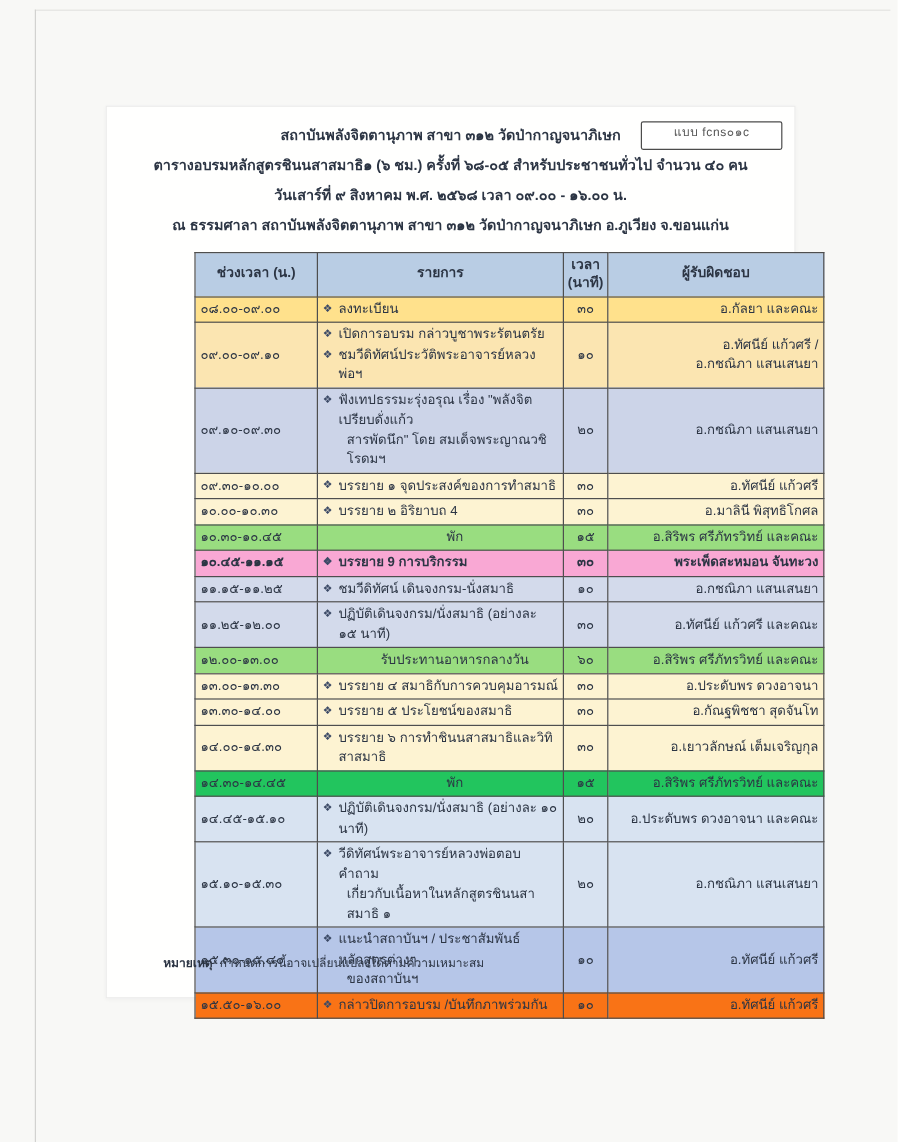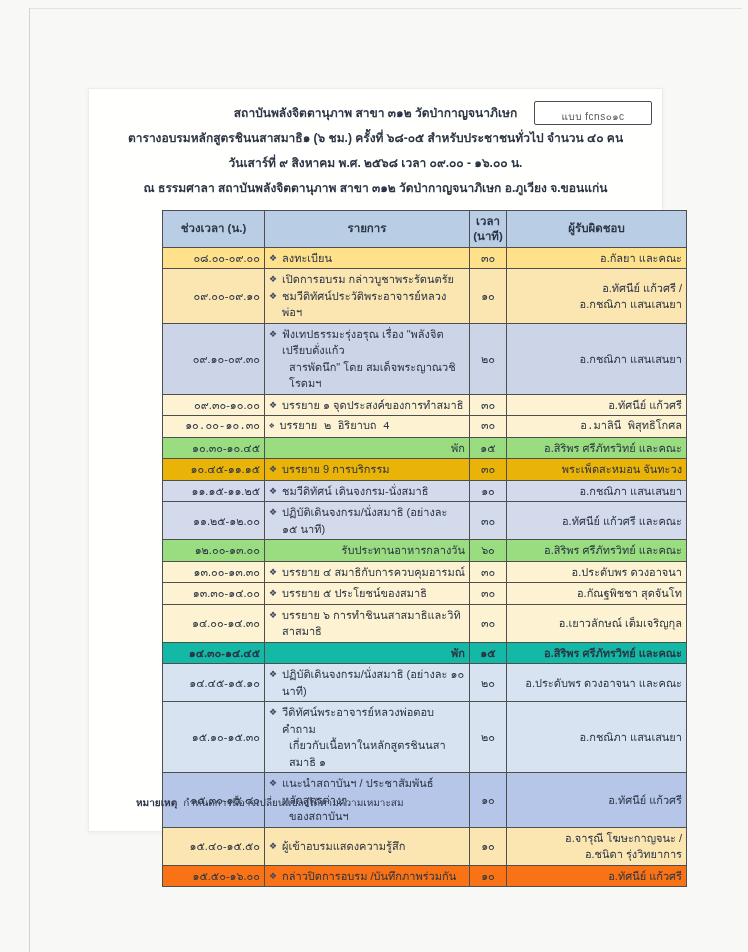--- a/index.html
+++ b/index.html
@@ -16,41 +16,41 @@
   .paper{
     position:absolute;left:88px;top:88px;width:573px;height:742px;
     background:#fffffe;border:1px solid #ececea;
     box-shadow:0 1px 4px rgba(0,0,0,0.05);
   }
   .titles{position:absolute;top:12px;left:0;width:100%;text-align:center;}
   .title-line{font-weight:bold;font-size:12px;line-height:25px;white-space:nowrap;}
   .form-box{
     position:absolute;top:12px;right:10px;width:116px;height:22px;
     border:1.5px solid #4c4c4c;border-radius:2px;background:#fff;
-    display:flex;align-items:flex-end;justify-content:center;
+    display:flex;align-items:flex-start;justify-content:center;
     font-size:10px;color:#555;letter-spacing:0.5px;
   }
   table.sched{
     position:absolute;top:121px;left:45px;width:524px;
     border-collapse:collapse;table-layout:fixed;margin-left:28px;
   }
   table.sched th, table.sched td{
     border:1px solid #4e4e4e;
     vertical-align:middle;
   }
   table.sched th{
     font-size:11.5px;font-weight:bold;padding:3px 2px;line-height:1.3;
   }
   table.sched td{
     font-size:11px;padding:2px 4px;line-height:1.5;
   }
-  .c-time{text-align:right;white-space:nowrap;}
+  .c-time{text-align:left;white-space:nowrap;}
   .c-min{text-align:center;}
   .c-resp{text-align:right;}
-  .c-act.center{text-align:right;padding-left:28px;}
+  .c-act.center{text-align:center;padding-left:28px;}
   .act-line{display:flex;align-items:baseline;}
   .c-act.center .act-line{display:block;}
   .act-line.indent{padding-left:20px;}
   .bullet{
     font-size:9px;margin-right:5px;position:relative;top:-1px;
     color:#3c4a66;flex:none;
   }
   .note{
     position:absolute;top:706px;left:47px;font-size:10px;
   }
@@ -147,21 +147,21 @@
             <div class="act-line">
               <span class="bullet">❖</span>
               <span>บรรยาย ๑ จุดประสงค์ของการทำสมาธิ</span>
             </div>
           </td>
           <td class="c-min">๓๐</td>
           <td class="c-resp">
             <div>อ.ทัศนีย์ แก้วศรี</div>
           </td>
         </tr>
-        <tr style="background-color: rgb(253, 243, 210); font-family: Liberation Mono, monospace;">
+        <tr style="background-color: rgb(253, 243, 210);">
           <td class="c-time">๑๐.๐๐-๑๐.๓๐</td>
           <td class="c-act">
             <div class="act-line">
               <span class="bullet">❖</span>
               <span>บรรยาย ๒ อิริยาบถ 4</span>
             </div>
           </td>
           <td class="c-min">๓๐</td>
           <td class="c-resp">
             <div>อ.มาลินี  พิสุทธิโกศล</div>
@@ -170,21 +170,21 @@
         <tr style="background-color: rgb(153, 221, 128);">
           <td class="c-time">๑๐.๓๐-๑๐.๔๕</td>
           <td class="c-act center">
             <div class="act-line"><span>พัก</span></div>
           </td>
           <td class="c-min">๑๕</td>
           <td class="c-resp">
             <div>อ.สิริพร ศรีภัทรวิทย์ และคณะ</div>
           </td>
         </tr>
-        <tr style="background-color: #eab308;">
+        <tr style="background-color: #f9a8d4; font-weight: bold;">
           <td class="c-time">๑๐.๔๕-๑๑.๑๕</td>
           <td class="c-act">
             <div class="act-line">
               <span class="bullet">❖</span>
               <span>บรรยาย 9  การบริกรรม</span>
             </div>
           </td>
           <td class="c-min">๓๐</td>
           <td class="c-resp">
             <div>พระเพ็ดสะหมอน จันทะวง</div>
@@ -258,21 +258,21 @@
             <div class="act-line">
               <span class="bullet">❖</span>
               <span>บรรยาย ๖ การทำชินนสาสมาธิและวิทิสาสมาธิ</span>
             </div>
           </td>
           <td class="c-min">๓๐</td>
           <td class="c-resp">
             <div>อ.เยาวลักษณ์  เต็มเจริญกุล</div>
           </td>
         </tr>
-        <tr style="background-color: #14b8a6; font-weight: bold;">
+        <tr style="background-color: #22c55e;">
           <td class="c-time">๑๔.๓๐-๑๔.๔๕</td>
           <td class="c-act center">
             <div class="act-line"><span>พัก</span></div>
           </td>
           <td class="c-min">๑๕</td>
           <td class="c-resp">
             <div>อ.สิริพร ศรีภัทรวิทย์ และคณะ</div>
           </td>
         </tr>
         <tr style="background-color: rgb(216, 227, 241);">
@@ -313,34 +313,20 @@
             </div>
             <div class="act-line indent">
               <span>ของสถาบันฯ</span>
             </div>
           </td>
           <td class="c-min">๑๐</td>
           <td class="c-resp">
             <div>อ.ทัศนีย์ แก้วศรี</div>
           </td>
         </tr>
-        <tr style="background-color: rgb(251, 229, 177);">
-          <td class="c-time">๑๕.๔๐-๑๕.๕๐</td>
-          <td class="c-act">
-            <div class="act-line">
-              <span class="bullet">❖</span>
-              <span>ผู้เข้าอบรมแสดงความรู้สึก</span>
-            </div>
-          </td>
-          <td class="c-min">๑๐</td>
-          <td class="c-resp">
-            <div>อ.จารุณี โฆษะกาญจนะ /</div>
-            <div>อ.ชนิดา รุ่งวิทยาการ</div>
-          </td>
-        </tr>
         <tr style="background-color: #f97316;">
           <td class="c-time">๑๕.๕๐-๑๖.๐๐</td>
           <td class="c-act">
             <div class="act-line">
               <span class="bullet">❖</span>
               <span>กล่าวปิดการอบรม /บันทึกภาพร่วมกัน</span>
             </div>
           </td>
           <td class="c-min">๑๐</td>
           <td class="c-resp">

